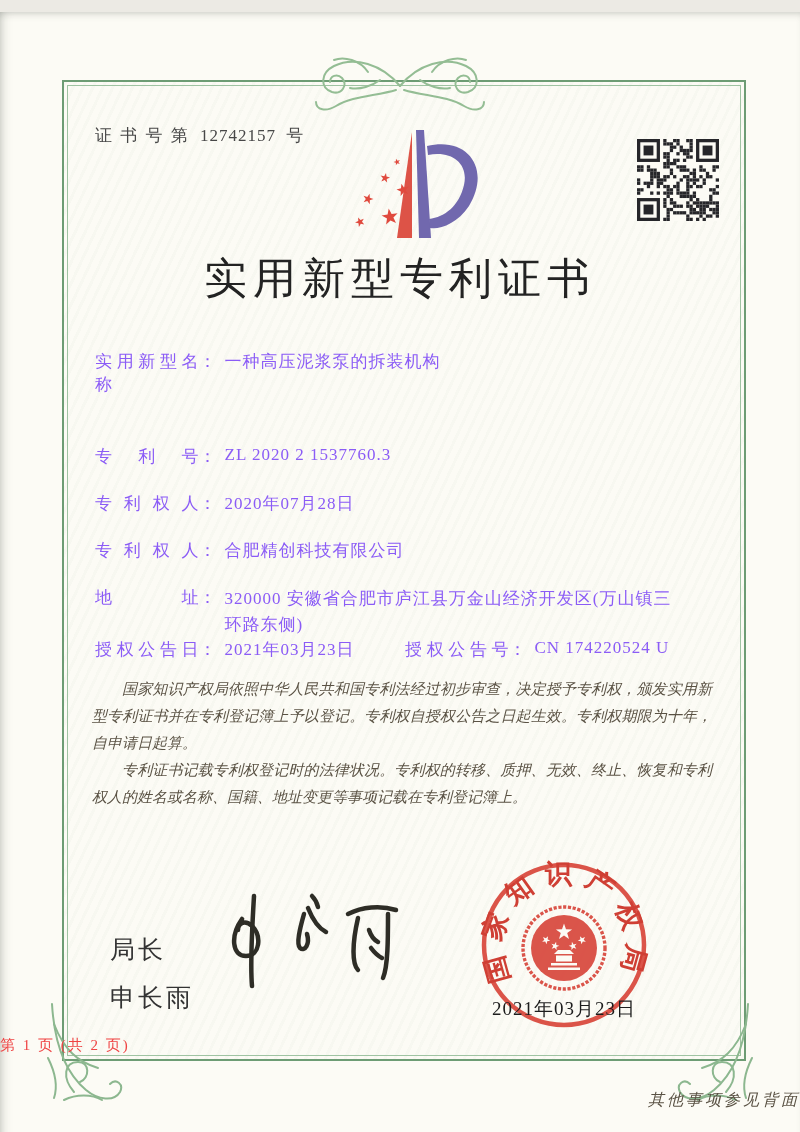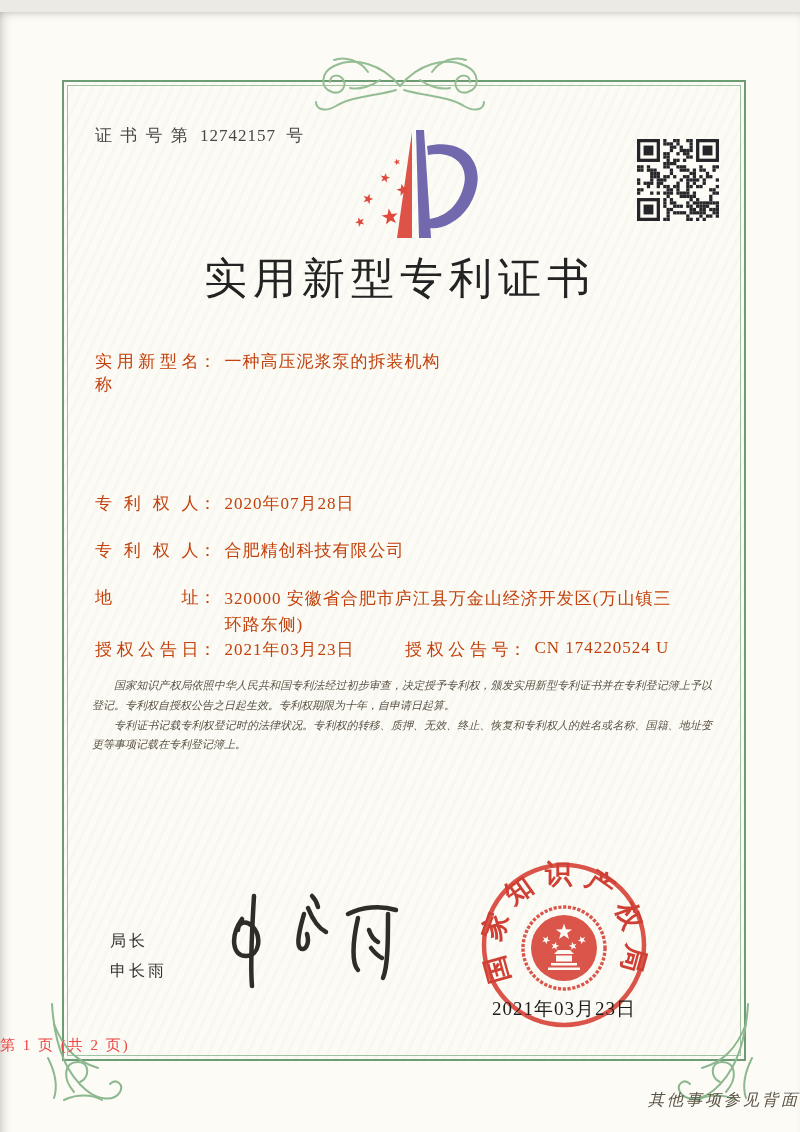--- a/index.html
+++ b/index.html
@@ -14,33 +14,33 @@
     border:2px solid #6d9c74;
     background:repeating-linear-gradient(115deg, rgba(120,160,120,.035) 0 3px, rgba(255,255,255,0) 3px 9px);
   }
   .border-inner{position:absolute;inset:3px;border:1px solid #9fc3a2;}
   .cert-no{position:absolute;left:95px;top:112px;font-size:17px;letter-spacing:2px;color:#474747;}
   .cert-no .num{letter-spacing:1px;padding:0 4px;}
   .title{
     position:absolute;left:0;right:0;top:238px;text-align:center;
     font-size:43px;letter-spacing:6px;color:#232323;font-weight:500;
   }
-  .frow{position:absolute;left:95px;font-size:17px;color:#c2410c;letter-spacing:.5px;}
+  .frow{position:absolute;left:95px;font-size:17px;color:#8b5cf6;letter-spacing:.5px;}
   .flabel{display:inline-block;width:104px;text-align:justify;text-align-last:justify;vertical-align:top;}
   .fcolon{display:inline-block;vertical-align:top;margin-right:8px;}
   .fvalue{display:inline-block;vertical-align:top;letter-spacing:1px;}
   .fvalue.wrap{width:458px;line-height:1.55;}
   .grant2{position:absolute;left:310px;top:0;white-space:nowrap;}
   .bodytext{
     position:absolute;left:92px;top:664px;width:620px;
-    font-size:11px;line-height:1.8;font-style:italic;color:#5a5244;
+    font-size:15px;line-height:1.8;font-style:italic;color:#5a5244;
     text-align:justify;
   }
   .bodytext p{margin:0;text-indent:2em;}
-  .signoff{position:absolute;left:110px;top:914px;font-family:Liberation Sans, sans-serif;font-size:16px;color:#333;letter-spacing:3px;line-height:1.9;}
+  .signoff{position:absolute;left:110px;top:914px;font-family:Liberation Sans, sans-serif;font-size:25px;color:#333;letter-spacing:3px;line-height:1.9;}
   .signature{position:absolute;left:212px;top:872px;}
   .seal{position:absolute;left:464px;top:833px;}
   .seal-date{position:absolute;left:464px;top:984px;width:200px;text-align:center;font-size:19px;color:#1d1d1d;letter-spacing:1px;}
   .qr{position:absolute;left:637px;top:127px;}
   .logo{position:absolute;left:341px;top:110px;}
   .page-num{position:absolute;left:0;right:0;top:1024px;font-size:15px;color:#ef4444;letter-spacing:2px;}
   .back-note{position:absolute;left:0;right:0;top:1078px;text-align:right;font-size:16px;font-style:italic;color:#5a5244;letter-spacing:3px;}
   .ornament-top{position:absolute;left:290px;top:34px;}
   .flourish-bl{position:absolute;left:40px;top:988px;}
   .flourish-br{position:absolute;left:650px;top:988px;transform:scaleX(-1);}
@@ -322,20 +322,23 @@
       <rect x="0" y="57.6" width="22.400000000000002" height="22.400000000000002" fill="#26262a"></rect>
       <rect x="3.2" y="60.800000000000004" width="16" height="16" fill="#fcfbf5"></rect>
       <rect x="6.4" y="64" width="9.600000000000001" height="9.600000000000001" fill="#26262a"></rect>
     </svg>
 
   <div class="title">实用新型专利证书</div>
 
   <div class="frow" style="top:338px">
     <span class="flabel">实用新型名称</span><span class="fcolon">：</span><span class="fvalue">一种高压泥浆泵的拆装机构</span>
   </div>
+  <div class="frow" style="top:433px">
+    <span class="flabel">专利号</span><span class="fcolon">：</span><span class="fvalue">ZL 2020 2 1537760.3</span>
+  </div>
   <div class="frow" style="top:480px">
     <span class="flabel">专利权人</span><span class="fcolon">：</span><span class="fvalue">2020年07月28日</span>
   </div>
   <div class="frow" style="top:527px">
     <span class="flabel">专利权人</span><span class="fcolon">：</span><span class="fvalue">合肥精创科技有限公司</span>
   </div>
   <div class="frow" style="top:574px">
     <span class="flabel">地址</span><span class="fcolon">：</span><span class="fvalue wrap">320000 安徽省合肥市庐江县万金山经济开发区(万山镇三环路东侧)</span>
   </div>
   <div class="frow" style="top:626px">

